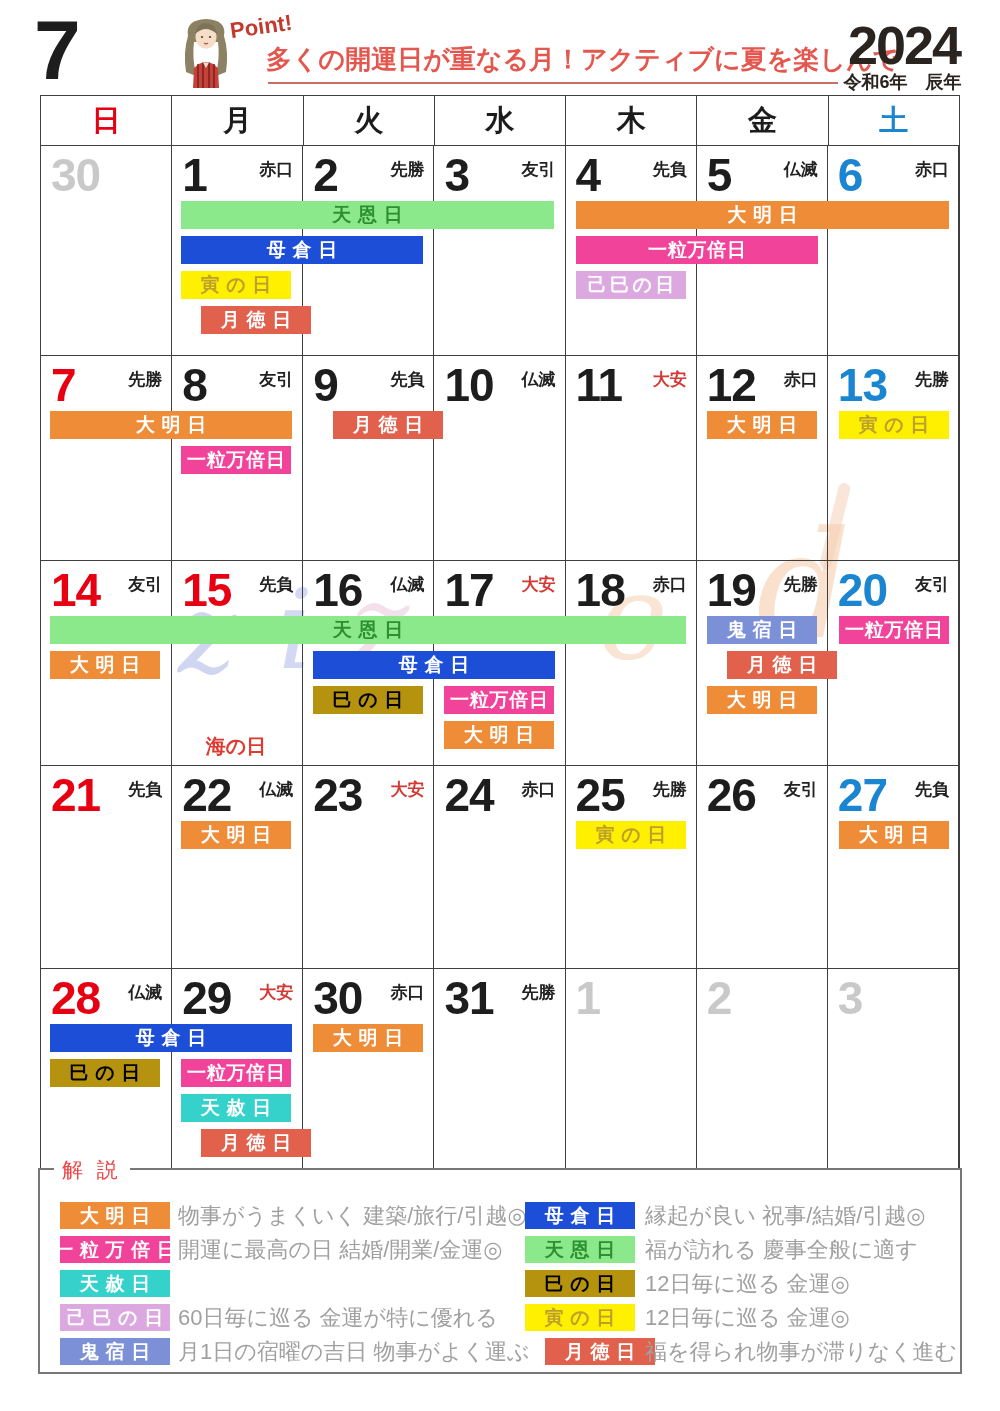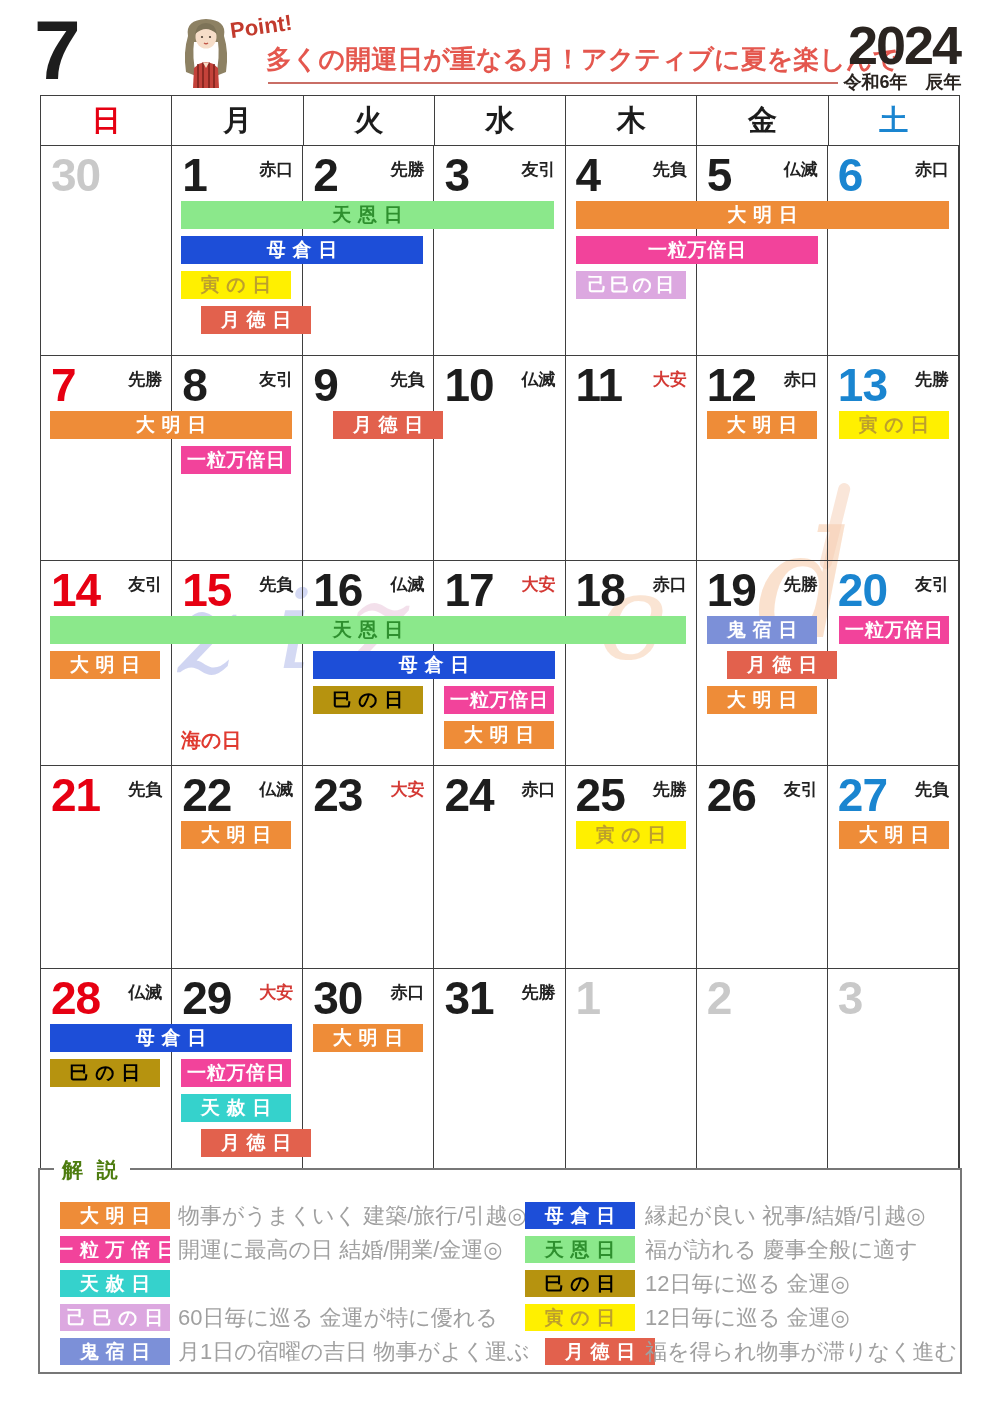--- a/index.html
+++ b/index.html
@@ -48,28 +48,28 @@
   .b-tenon{background:#8be88b;color:#2e8f2e;}
   .b-daimyo{background:#ee8c38;color:#fff;}
   .b-bosou{background:#1d4ed8;color:#fff;}
   .b-ichiryu{background:#f2439b;color:#fff;}
   .b-tora{background:#fff000;color:#bda02c;}
   .b-kotsumi{background:#dca8e0;color:#fff;}
   .b-tsukitoku{background:#e2614d;color:#fff;margin-left:20px;}
   .b-mi{background:#b6930f;color:#000000;}
   .b-kishuku{background:#7c90d8;color:#fff;}
   .b-tensha{background:#35d2cc;color:#fff;}
-  .holiday-note{position:absolute;left:140px;top:166px;width:110px;text-align:left;
+  .holiday-note{position:absolute;left:140px;top:172px;width:110px;text-align:center;
                 font-size:20px;font-weight:bold;color:#e03a30;}
 
   
   .legend-box{position:absolute;left:38px;top:1168px;width:924px;height:206px;
               border:2px solid #777;box-sizing:border-box;}
   .legend-heading{position:absolute;left:14px;top:-14px;background:#fff;padding:0 8px;
-                  font-size:21px;font-weight:bold;color:#4d7c0f;letter-spacing:4px;white-space:nowrap;}
+                  font-size:21px;font-weight:normal;color:#ef4444;letter-spacing:4px;white-space:nowrap;}
   .lg-row{position:absolute;left:0;width:100%;height:27px;}
   .lg-swatch{position:absolute;width:110px;height:27px;display:flex;align-items:center;justify-content:center;
              font-size:19px;font-weight:bold;letter-spacing:.35em;text-indent:.35em;white-space:nowrap;}
   .lg-sw-left{left:20px;} .lg-sw-right{left:485px;}
   .lg-desc{position:absolute;top:0;height:27px;display:flex;align-items:center;
            font-size:22px;color:#a0a0a0;white-space:nowrap;}
   .lg-de-left{left:138px;} .lg-de-right{left:605px;}
 </style>
 </head>
 <body>

